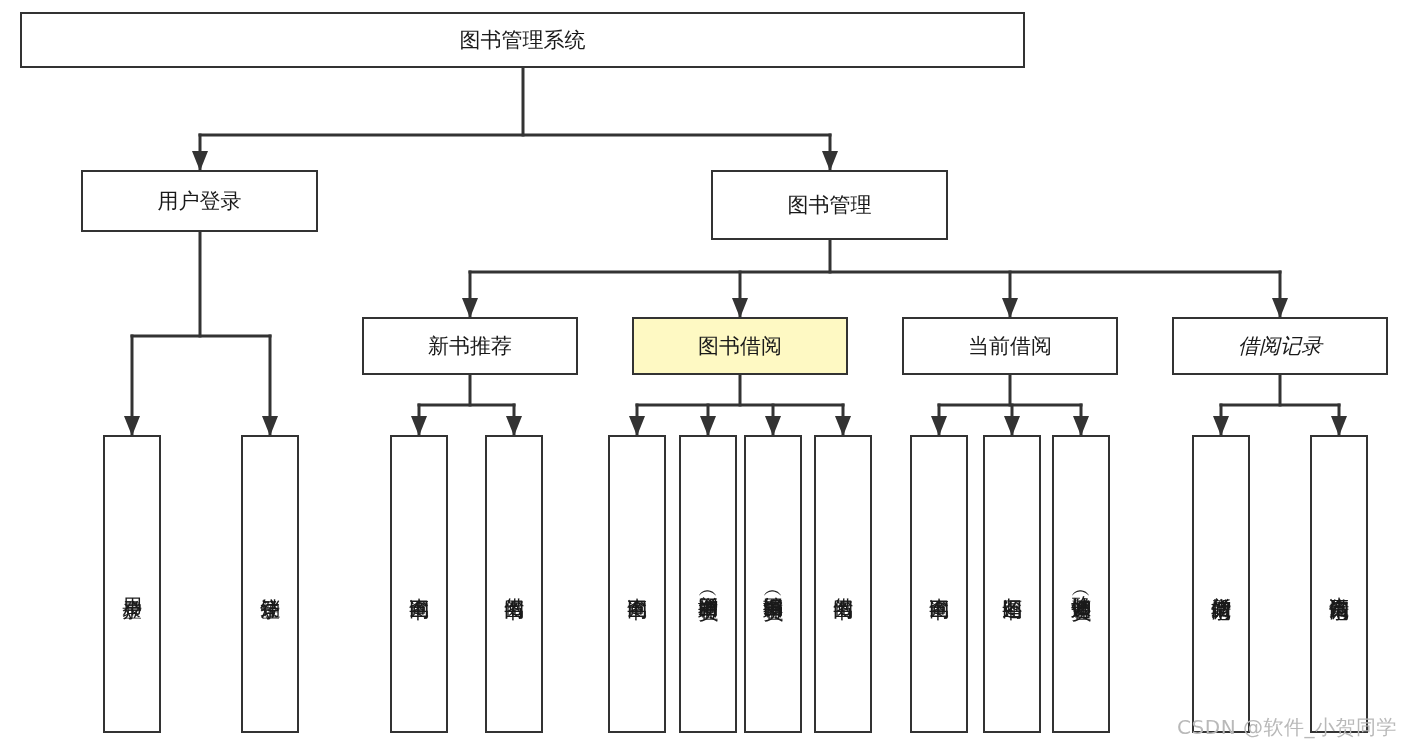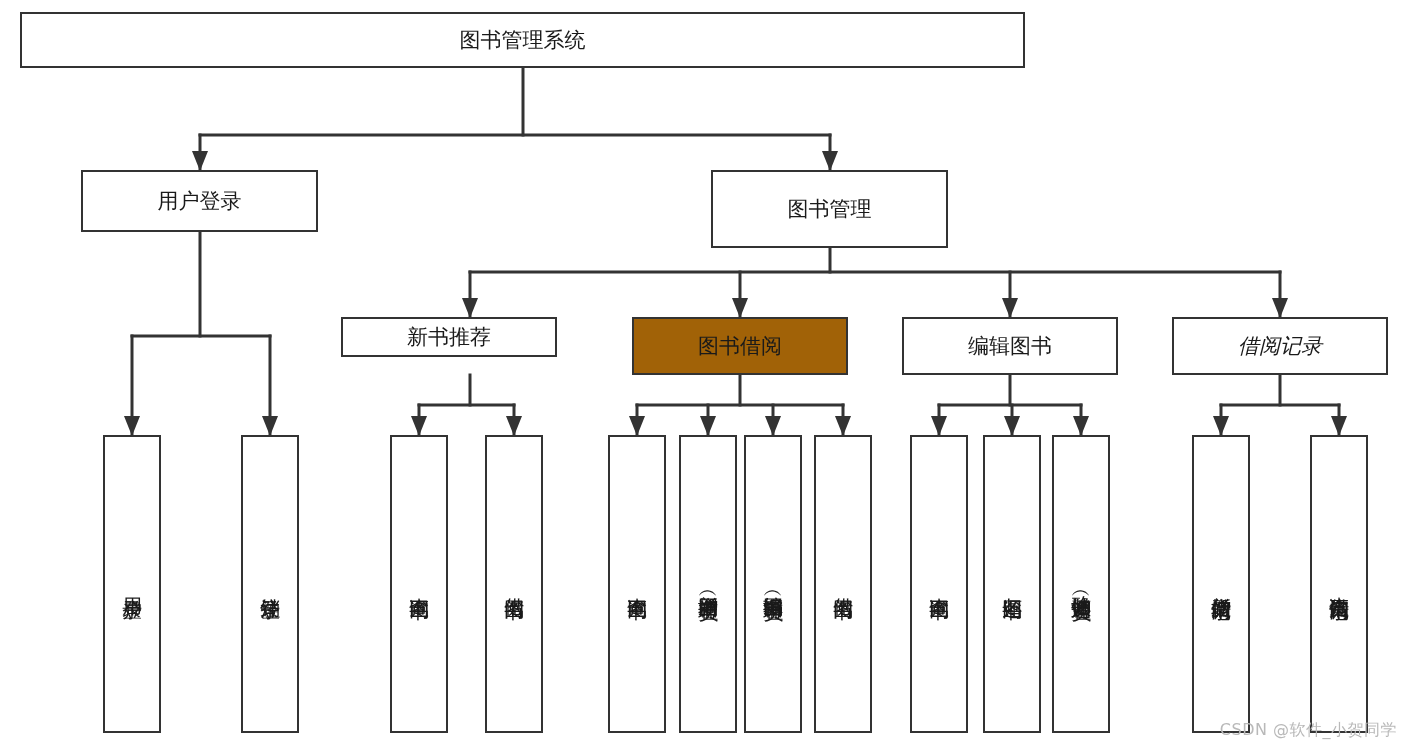--- a/index.html
+++ b/index.html
@@ -49,21 +49,21 @@
   .node.vertical .node-label {
     writing-mode: vertical-rl;
     text-orientation: upright;
     font-size: 20px;
     letter-spacing: 1px;
   }
   #watermark {
     position: absolute;
     right: 8px;
     bottom: 6px;
-    font-size: 16px;
+    font-size: 20px;
     color: #b9b9b9;
     font-family: "DejaVu Sans", "Liberation Sans", sans-serif;
     white-space: nowrap;
     letter-spacing: 0.5px;
   }
 </style>
 </head>
 <body>
 
 <div id="canvas">
@@ -121,31 +121,31 @@
       <line x1="1339" y1="405" x2="1339" y2="435" stroke="#333333" stroke-width="3" stroke-linecap="square"></line>
       <polygon points="1331,416 1347,416 1339,436" fill="#333333"></polygon>
     </svg>
   <div id="nodes">
       <div class="node horizontal" style="left: 20px; top: 12px; width: 1005px; height: 56px; border-color: rgb(51, 51, 51); background: rgb(255, 255, 255);">
         <span class="node-label" style="color: rgb(26, 26, 26);">图书管理系统</span>
       </div>
       <div class="node horizontal" style="left: 81px; top: 170px; width: 237px; height: 62px; border-color: rgb(51, 51, 51); background: rgb(255, 255, 255);">
         <span class="node-label" style="color: rgb(26, 26, 26);">用户登录</span>
       </div>
-      <div class="node horizontal" style="left: 711px; top: 170px; width: 237px; height: 78px; border-color: rgb(51, 51, 51); background: rgb(255, 255, 255);">
+      <div class="node horizontal" style="left: 711px; top: 170px; width: 237px; height: 70px; border-color: rgb(51, 51, 51); background: rgb(255, 255, 255);">
         <span class="node-label" style="color: rgb(26, 26, 26);">图书管理</span>
       </div>
-      <div class="node horizontal" style="left: 341px; top: 317px; width: 216px; height: 40px; border-color: rgb(51, 51, 51); background: rgb(255, 255, 255);">
+      <div class="node horizontal" style="left: 362px; top: 317px; width: 216px; height: 58px; border-color: rgb(51, 51, 51); background: rgb(255, 255, 255);">
         <span class="node-label" style="color: rgb(26, 26, 26);">新书推荐</span>
       </div>
-      <div class="node horizontal" style="left: 632px; top: 317px; width: 216px; height: 58px; border-color: rgb(51, 51, 51); background: #a16207;">
+      <div class="node horizontal" style="left: 632px; top: 317px; width: 216px; height: 58px; border-color: rgb(51, 51, 51); background: #fef9c3;">
         <span class="node-label" style="color: rgb(26, 26, 26);">图书借阅</span>
       </div>
       <div class="node horizontal" style="left: 902px; top: 317px; width: 216px; height: 58px; border-color: rgb(51, 51, 51); background: rgb(255, 255, 255);">
-        <span class="node-label" style="color: rgb(26, 26, 26);">编辑图书</span>
+        <span class="node-label" style="color: rgb(26, 26, 26);">当前借阅</span>
       </div>
       <div class="node horizontal" style="left: 1172px; top: 317px; width: 216px; height: 58px; border-color: rgb(51, 51, 51); background: rgb(255, 255, 255);">
         <span class="node-label" style="color: rgb(26, 26, 26); font-style: italic;">借阅记录</span>
       </div>
       <div class="node vertical" style="left: 103px; top: 435px; width: 58px; height: 298px; border-color: rgb(51, 51, 51); background: rgb(255, 255, 255);">
         <span class="node-label" style="color: rgb(26, 26, 26);">用户登录</span>
       </div>
       <div class="node vertical" style="left: 241px; top: 435px; width: 58px; height: 298px; border-color: rgb(51, 51, 51); background: rgb(255, 255, 255);">
         <span class="node-label" style="color: rgb(26, 26, 26);">注销登录</span>
       </div>

